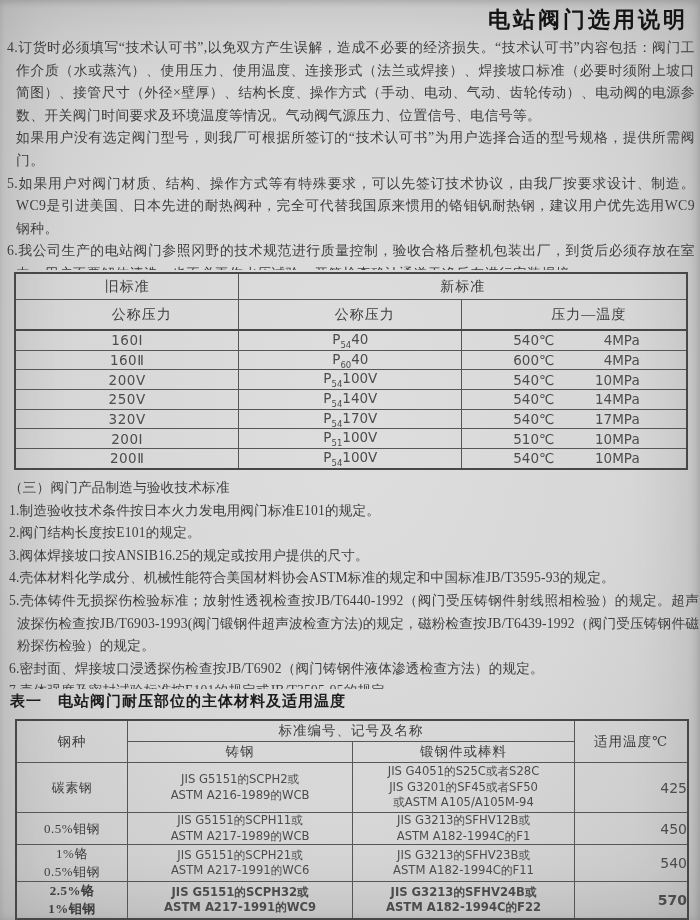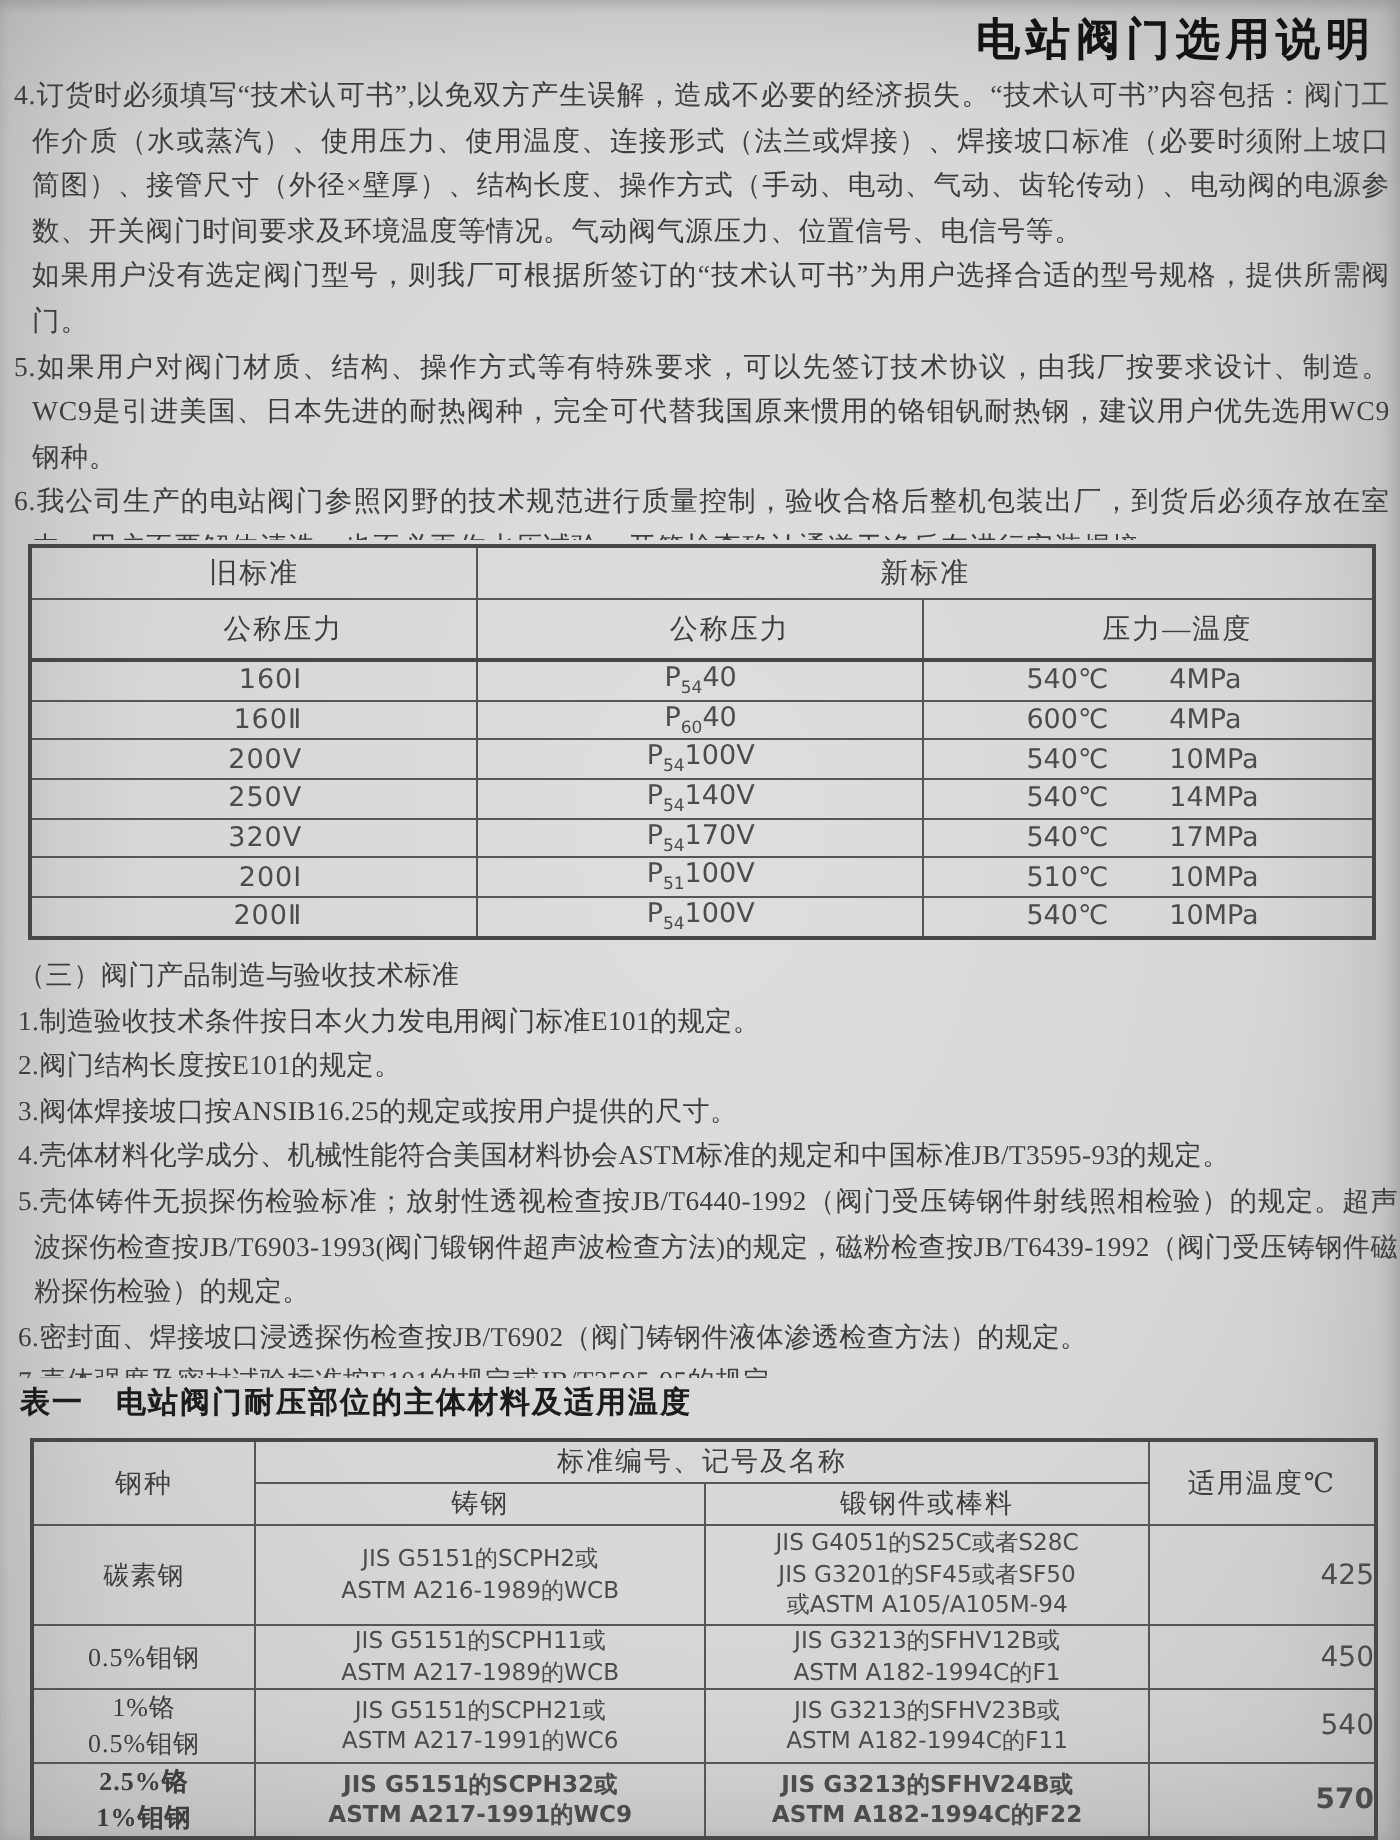--- a/index.html
+++ b/index.html
@@ -23,26 +23,26 @@
   .para.hang{padding-left:9px;text-indent:-9px;}
   .para.cont{padding-left:9px;}
 
   table{border-collapse:collapse;table-layout:fixed;}
   td{border:1px solid #565656;text-align:center;vertical-align:middle;padding:0;}
 
   .std-table{position:absolute;top:272px;left:14px;width:674px;height:186px;border:2px solid #474747;}
   .std-table .hd1 td{height:25px;font-size:14px;color:#3e3e3e;letter-spacing:1px;text-align:center;}
   .std-table .hd2 td{height:29px;font-size:14px;color:#3e3e3e;letter-spacing:1px;border-bottom:2px solid #474747;padding-left:29px;}
   .std-table .dat td{font-family:"DejaVu Sans","Liberation Sans",sans-serif;font-size:13.5px;color:#4c4c4c;height:18px;}
-  .oldv{display:inline-block;width:48px;text-align:right;letter-spacing:0.5px;}
+  .oldv{display:inline-block;width:48px;text-align:center;letter-spacing:0.5px;}
   .code{display:inline-block;width:78px;text-align:center;}
   .code sub{font-size:8.5px;}
   .pt{display:inline-flex;}
   .pt .t{display:inline-block;width:50px;text-align:center;}
-  .pt .p{display:inline-block;width:55px;text-align:left;margin-left:26px;}
+  .pt .p{display:inline-block;width:55px;text-align:right;margin-left:26px;}
 
   .sec3{
     position:absolute;top:477px;left:9px;width:690px;height:212px;overflow:hidden;
     font-size:13.6px;line-height:22.6px;text-align:justify;letter-spacing:0.2px;color:#3e3e3e;
   }
   .sec3 .item{padding-left:8px;text-indent:-8px;margin:0;}
   .sec3 .heading{margin:0 0 0 0;}
 
   .caption{
     position:absolute;top:692px;left:10px;

